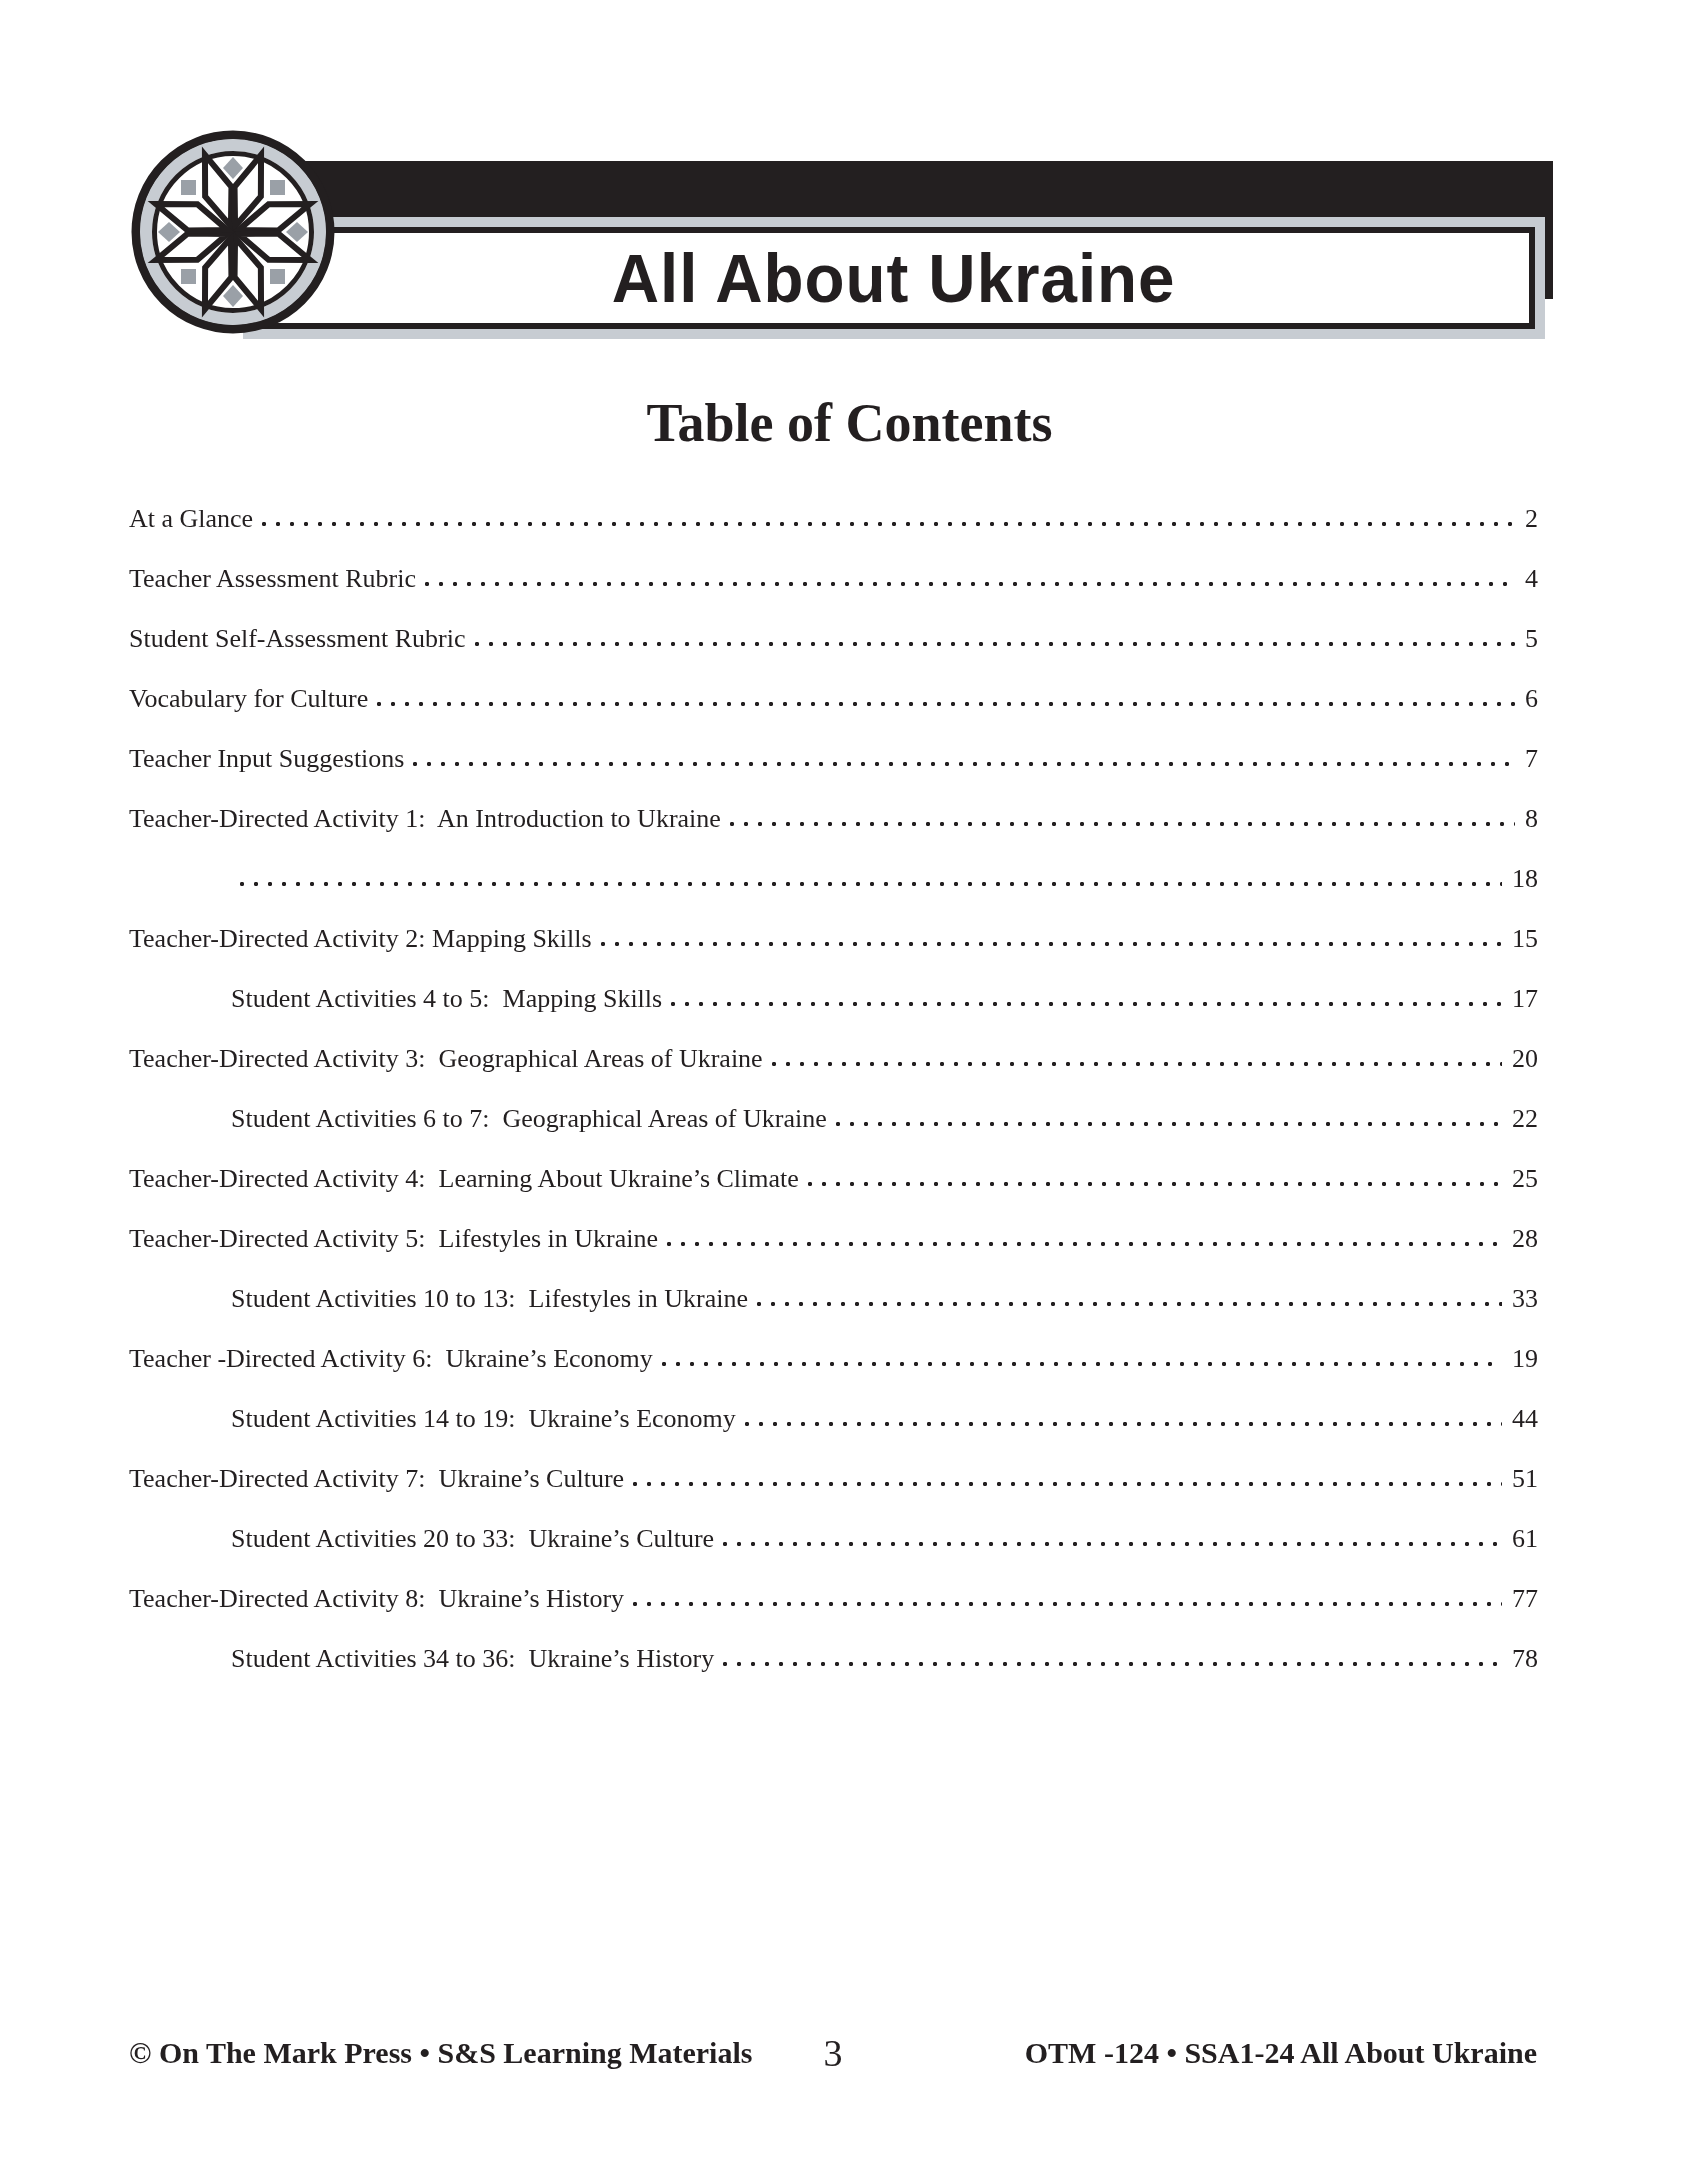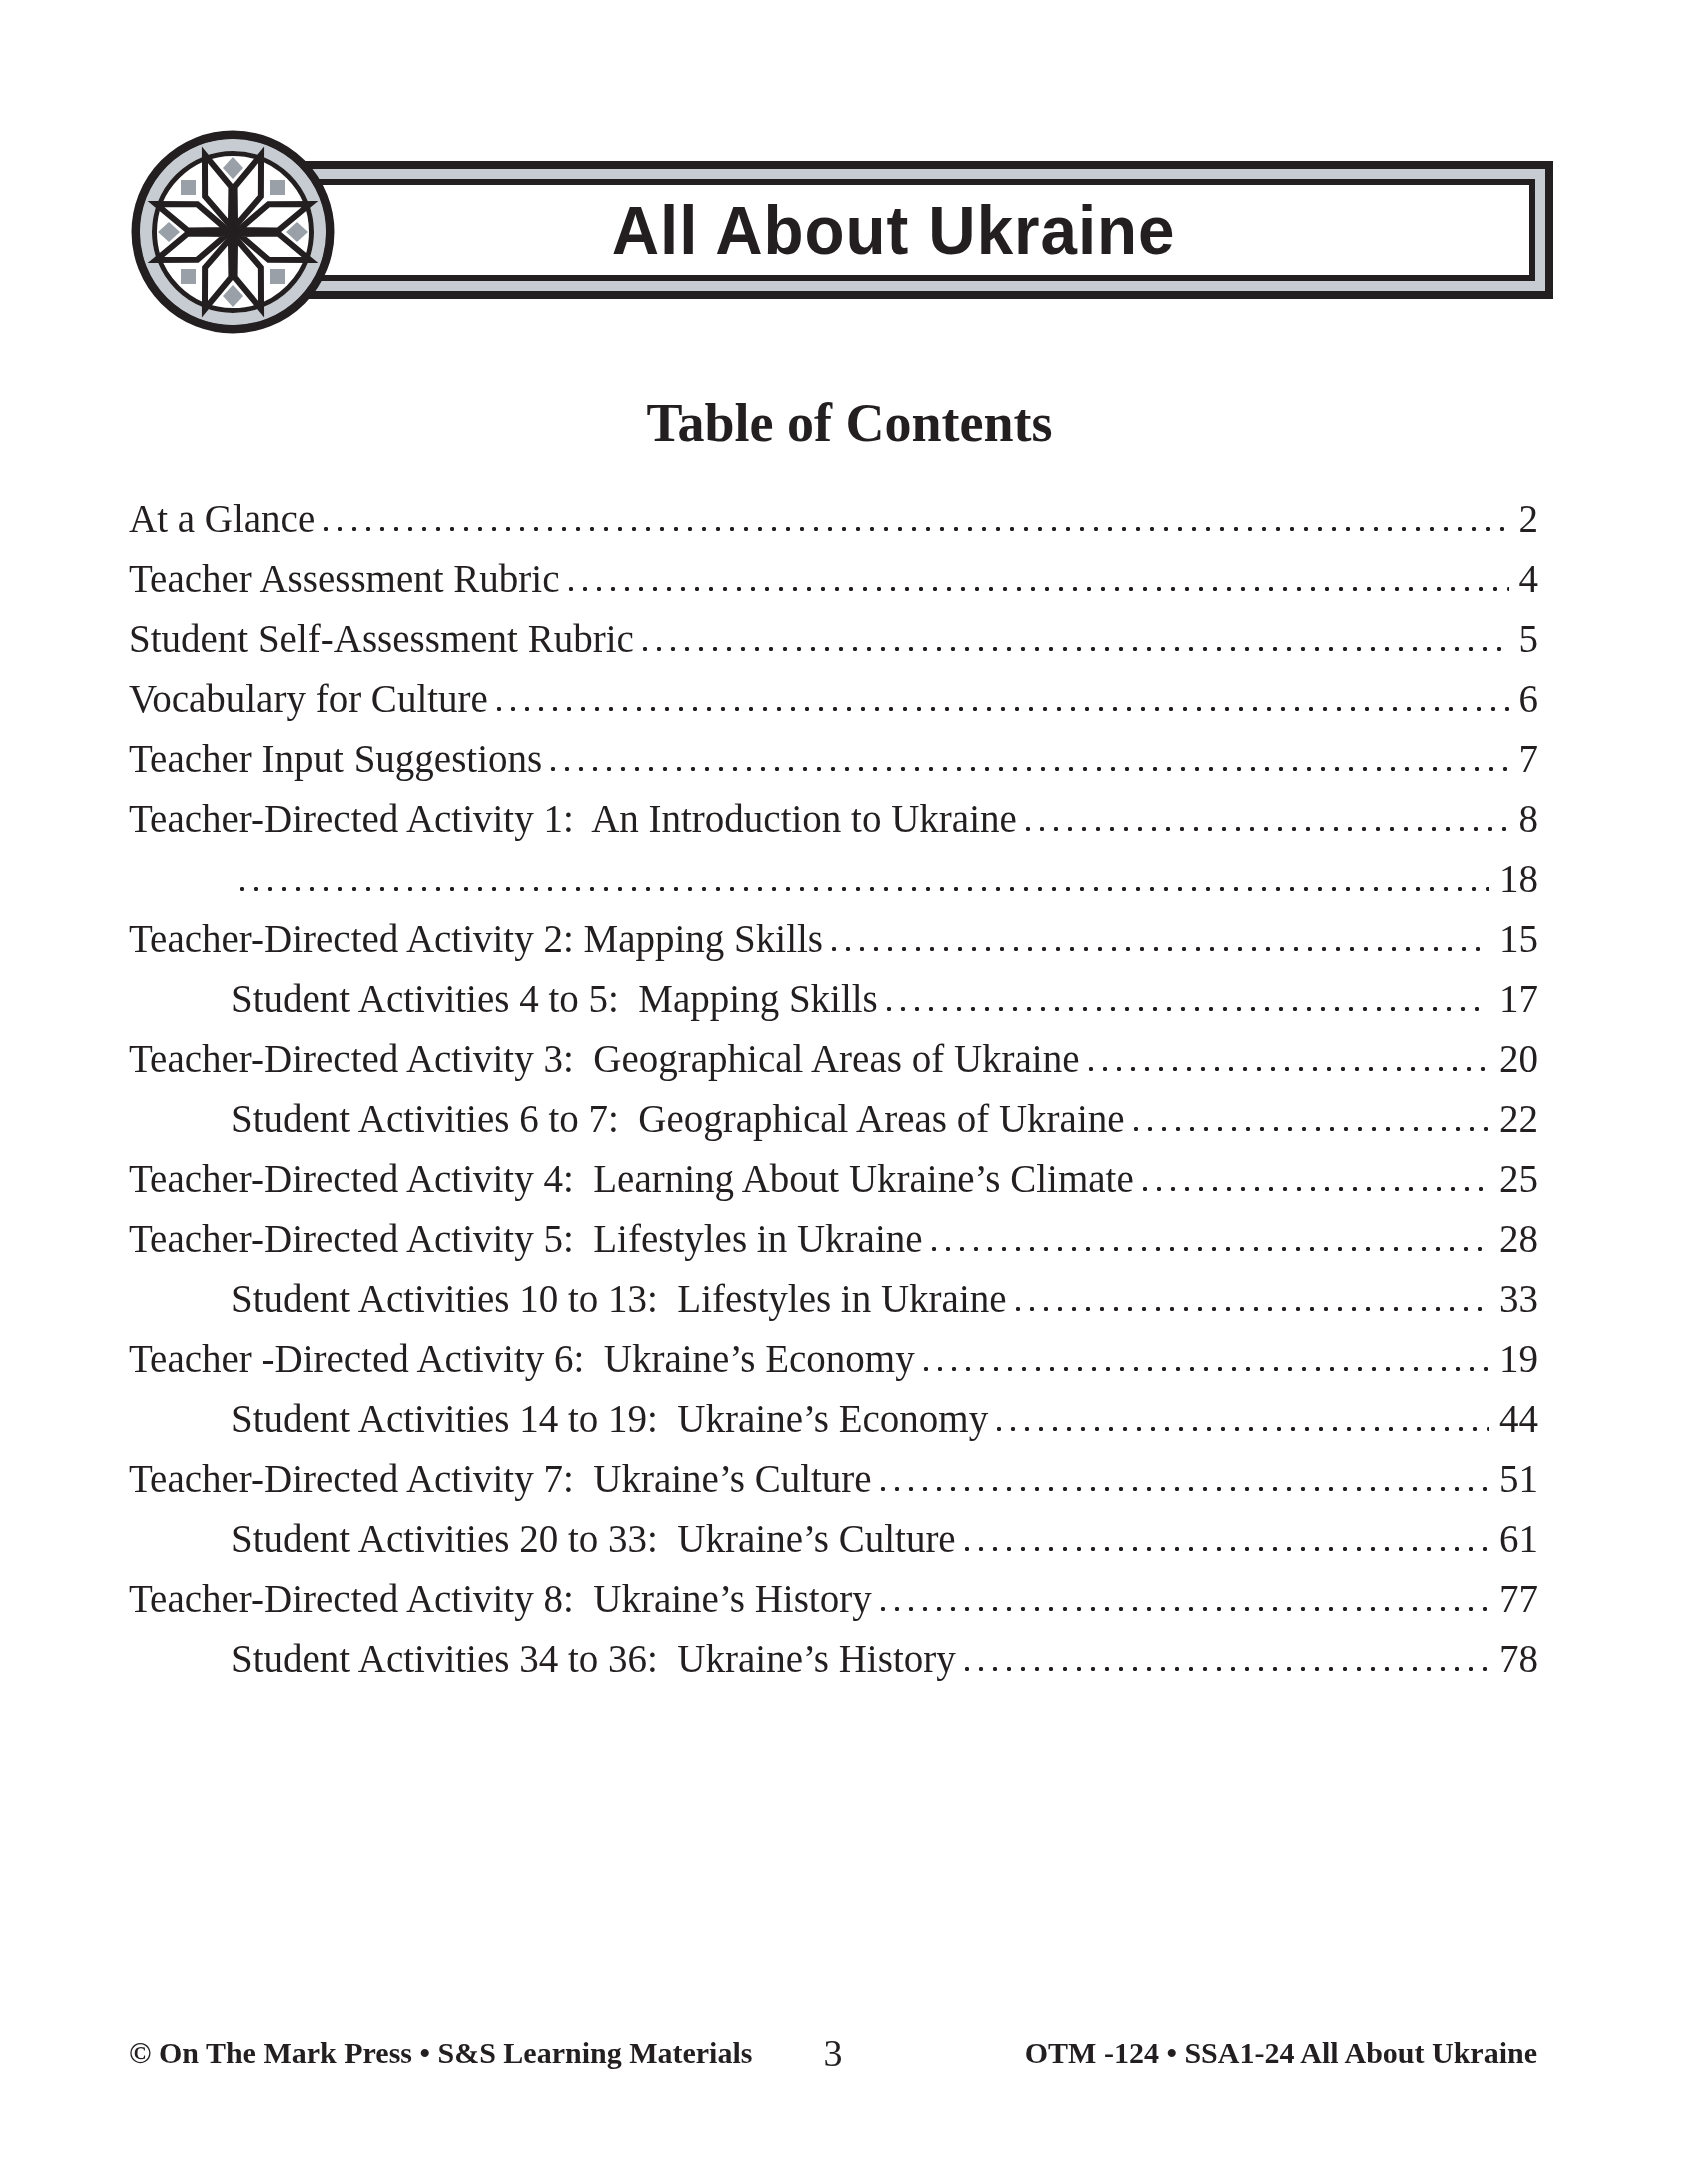--- a/index.html
+++ b/index.html
@@ -8,21 +8,21 @@
     background:#ffffff; overflow:hidden;
     font-family:"Liberation Serif", serif; color:#231f20;
   }
 
   
   .banner {
     position:absolute; left:235px; top:161px; width:1318px; height:138px;
     background:#231f20; padding:8px; box-sizing:border-box;
   }
   .banner-mid {
-    background:#c7ccd2; padding:10px; height:100%; box-sizing:border-box;
+    background:#c7ccd2; padding:10px; height:100%; box-sizing:border-box;margin-top:48px;
   }
   .banner-core {
     background:#ffffff; border:6px solid #231f20; height:100%; box-sizing:border-box;
     display:flex; align-items:center; justify-content:center;
   }
   .banner-title {
     font-family:"Liberation Sans", sans-serif; font-weight:700;
     font-size:69px; line-height:1; letter-spacing:1px; white-space:nowrap;
     display:inline-block; transform:scaleX(0.95);
   }
@@ -37,21 +37,21 @@
     text-align:center; font-weight:700; font-size:54px; line-height:1;
     font-family:"Liberation Serif", serif;
   }
 
   
   .toc {
     position:absolute; top:489px; left:129px; width:1409px;
   }
   .toc-row {
     display:flex; align-items:baseline;
-    height:60px; line-height:60px; font-size:39px;
+    height:60px; line-height:60px; font-size:26px;
   }
   .toc-row.indent { padding-left:102px; }
   .toc-title { white-space:pre; }
   .leader {
     flex:1; height:5px; margin:0 10px 0 9px; align-self:baseline;
     background-image:radial-gradient(circle at 2px 2px, #231f20 1.9px, transparent 2.4px);
     background-size:14px 5px; background-repeat:repeat-x; background-position:left bottom;
   }
   .toc-page { white-space:nowrap; }
 

